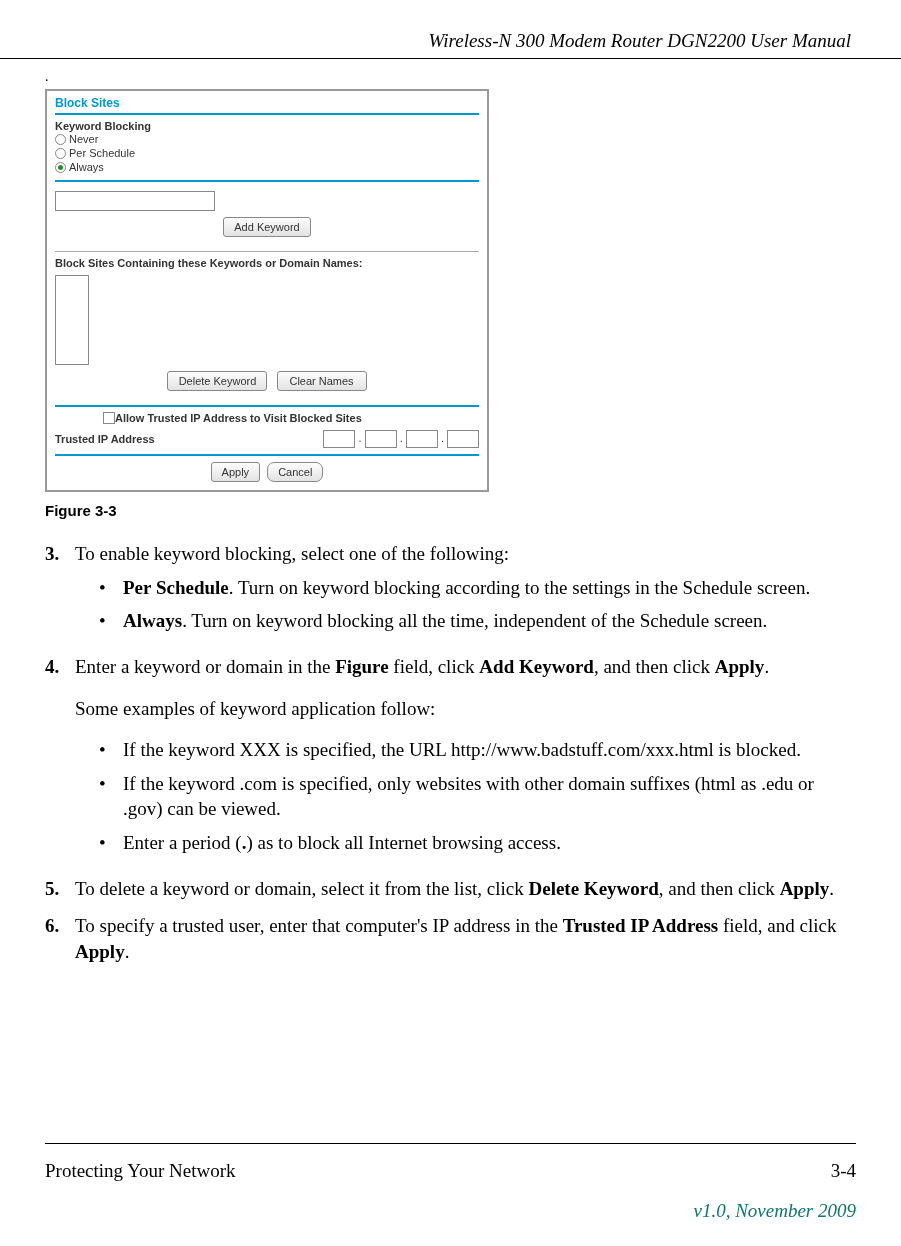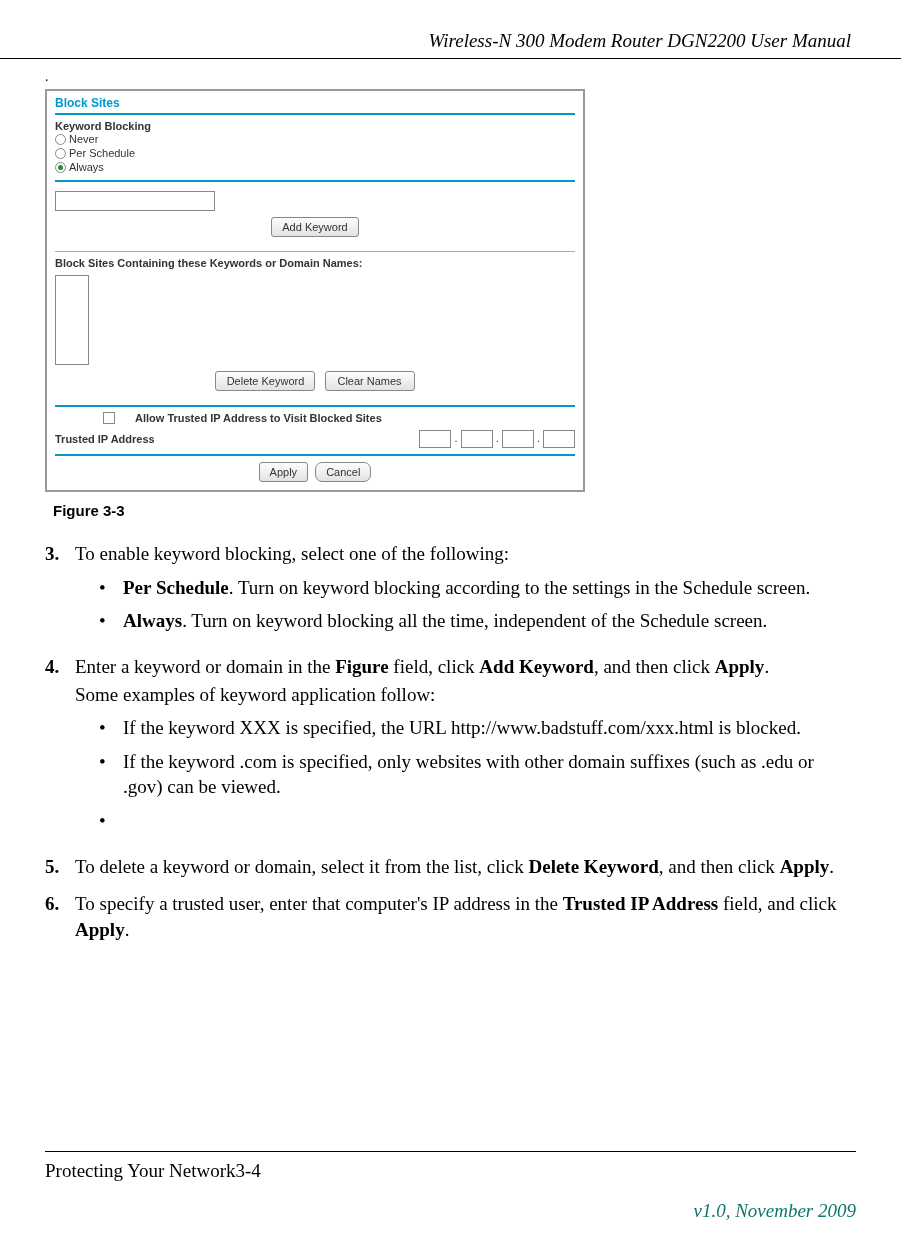--- a/index.html
+++ b/index.html
@@ -22,21 +22,21 @@
     }
     .content {
       padding: 0 45px;
     }
     .dot-marker {
       font-size: 14px;
       margin-bottom: 4px;
     }
     .screenshot-figure {
       border: 2px solid #999;
-      width: 540px;
+      width: 444px;
       background: #fff;
       font-family: Arial, Helvetica, sans-serif;
       font-size: 11px;
       color: #333;
     }
     .block-sites-title {
       color: #0099cc;
       font-weight: bold;
       font-size: 12px;
       padding: 5px 8px 3px 8px;
@@ -65,36 +65,36 @@
       cursor: pointer;
     }
     .center-row { text-align: center; padding: 6px 0 8px 0; }
     .listbox { border: 1px solid #888; width: 34px; height: 90px; background: #fff; }
     .checkbox-sq { width: 12px; height: 12px; border: 1px solid #888; background: #fff; display: inline-block; vertical-align: middle; }
     .ip-octet { width: 32px; height: 18px; border: 1px solid #888; display: inline-block; vertical-align: middle; background: #fff; }
     .figure-caption {
       font-family: Arial, Helvetica, sans-serif;
       font-weight: bold;
       font-size: 15px;
-      margin: 10px 0 22px 8px;
+      margin: 10px 0 22px 0;
     }
     .step-list { list-style: none; }
     .step-item { display: flex; margin-bottom: 12px; font-size: 19px; line-height: 1.35; }
     .step-num { font-weight: bold; min-width: 30px; }
     .step-body { flex: 1; }
     .sub-bullet { display: flex; margin: 8px 0 8px 24px; }
     .sub-bullet-mark { min-width: 24px; }
-    .para { margin: 2px 0; }
+    .para { margin: 16px 0; }
     .page-footer {
       position: absolute;
       bottom: 24px;
       left: 0; right: 0;
       padding: 0 45px;
     }
-    .footer-line { border-top: 1.5px solid #000; padding-top: 8px; display: flex; font-size: 19px; }
+    .footer-line { border-top: 1.5px solid #000; padding-top: 16px; display: flex; justify-content: space-between; font-size: 19px; }
     .footer-version { text-align: right; font-style: italic; color: #0f766e; font-size: 19px; margin-top: 18px; }
     strong { font-weight: bold; }
   </style>
 </head>
 <body>
 
 <div class="page-header">Wireless-N 300 Modem Router DGN2200 User Manual</div>
 
 <div class="content">
   <div class="dot-marker">.</div>
@@ -138,21 +138,21 @@
         <div class="listbox"></div>
       </div>
       <div class="center-row">
         <button class="ui-btn" style="min-width:100px;">Delete Keyword</button>
         <button class="ui-btn" style="min-width:90px;margin-left:6px;">Clear Names</button>
       </div>
     </div>
     <div class="blue-line"></div>
 
     <div class="section-pad">
-      <div style="display:flex;align-items:center;gap:20px;padding-left:48px;">
+      <div style="display:flex;align-items:center;gap:0;padding-left:48px;">
         <span class="checkbox-sq"></span>
         <span class="bold-lbl">Allow Trusted IP Address to Visit Blocked Sites</span>
       </div>
       <div style="display:flex;align-items:center;justify-content:space-between;margin-top:6px;">
         <span class="bold-lbl">Trusted IP Address</span>
         <span>
           <span class="ip-octet"></span> .
           <span class="ip-octet"></span> .
           <span class="ip-octet"></span> .
           <span class="ip-octet"></span>
@@ -189,24 +189,25 @@
       <span class="step-num">4.</span>
       <div class="step-body">
         <div><span>Enter a keyword or domain in the </span><strong>Figure</strong><span> field, click </span><strong>Add Keyword</strong><span>, and then click </span><strong>Apply</strong><span>.</span></div>
         <div class="para">Some examples of keyword application follow:</div>
         <div class="sub-bullet">
           <span class="sub-bullet-mark">•</span>
           <span>If the keyword XXX is specified, the URL http://www.badstuff.com/xxx.html is blocked.</span>
         </div>
         <div class="sub-bullet">
           <span class="sub-bullet-mark">•</span>
-          <span>If the keyword .com is specified, only websites with other domain suffixes (such as .edu or .gov) can be viewed.</span>
-        </div>
-        <div class="sub-bullet">
-          <span class="sub-bullet-mark">•</span>
+          <span>If the keyword .com is specified, only websites with other domain suffixes (html as .edu or .gov) can be viewed.</span>
+        </div>
+        <div class="sub-bullet">
+          <span class="sub-bullet-mark">•</span>
+          <span><span>Enter a period (</span><strong>.</strong><span>) as to block all Internet browsing access.</span></span>
         </div>
       </div>
     </li>
 
     <li class="step-item">
       <span class="step-num">5.</span>
       <div class="step-body">
         <span>To delete a keyword or domain, select it from the list, click </span><strong>Delete Keyword</strong><span>, and then click </span><strong>Apply</strong><span>.</span>
       </div>
     </li>

